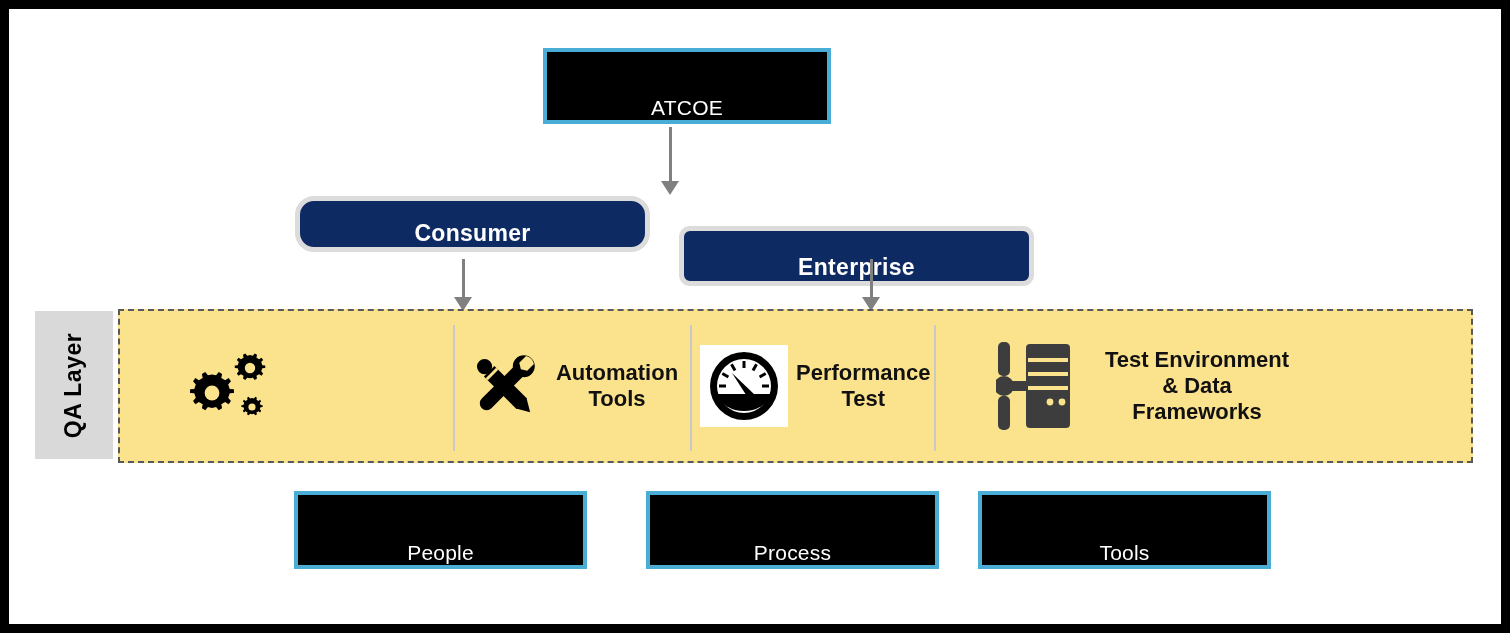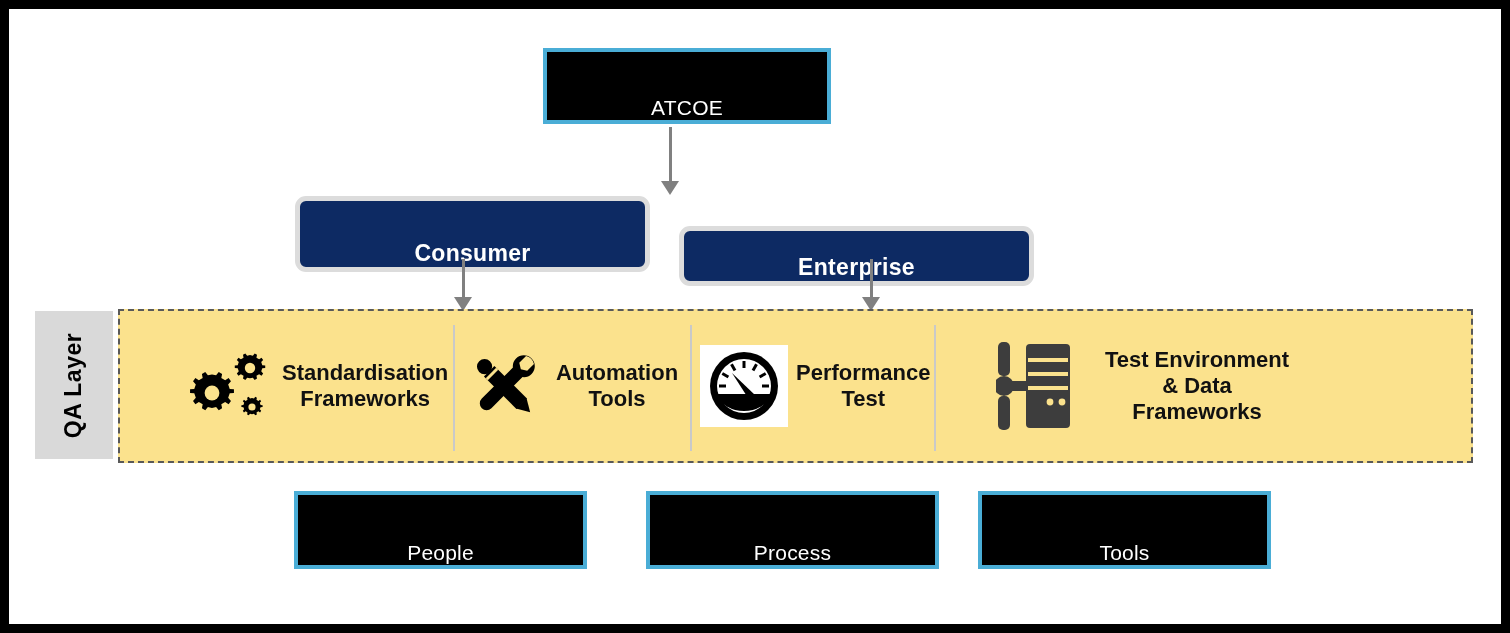--- a/index.html
+++ b/index.html
@@ -159,21 +159,21 @@
 
     <div class="box box-teal" style="left:534px; top:39px; width:288px; height:76px;">
       <span>ATCOE</span>
     </div>
 
     <div class="arrow" style="left:651px; top:118px; width:20px; height:68px;">
       <div class="shaft" style="height:54px;"></div>
       <div class="head"></div>
     </div>
 
-    <div class="box box-navy" style="left:286px; top:187px; width:355px; height:76px;">
+    <div class="box box-navy" style="left:286px; top:187px; width:355px; height:56px;border-radius:19px;">
       <span>Consumer</span>
     </div>
 
     <div class="box box-navy" style="left:670px; top:187px; width:355px; height:60px;margin-top:30px;">
       <span>Enterprise</span>
     </div>
 
     <div class="arrow" style="left:444px; top:250px; width:20px; height:52px;">
       <div class="shaft" style="height:38px;"></div>
       <div class="head"></div>
@@ -229,24 +229,20 @@
                          L28.6,0.6 L26.1,7.8 L30.6,12.8 L26.8,18.0 L21.2,14.4 L15.0,18.0
                          L16.3,24.6 L10.9,27.8 L6.6,22.6 L0,24.0 L-6.6,22.6 L-10.9,27.8
                          L-16.3,24.6 L-15.0,18.0 L-21.2,14.4 L-26.8,18.0 L-30.6,12.8 L-26.1,7.8
                          L-28.6,0.6 L-35.4,0.1 L-35.4,-6.1 L-28.6,-6.6 L-26.1,-13.8 L-30.6,-18.8
                          L-26.8,-24.0 L-21.2,-20.4 L-15.0,-24.0 L-16.3,-30.6 L-10.9,-33.8
                          L-6.6,-28.6 Z" transform="scale(0.30)"></path>
                 <circle cx="0" cy="0" r="3.6" fill="#fbe28d"></circle>
               </g>
             </g>
           </svg>
-        </div>
-        <div class="qa-text">
-          <div>Standardisation</div>
-          <div>Frameworks</div>
         </div>
       </div>
 
       <div class="qa-item" style="left:345px; width:222px;">
         <div class="icon-wrap" style="width:78px; height:82px;">
           <svg width="78" height="82" viewBox="0 0 78 82" aria-hidden="true">
             <g fill="#000000">
 
               <g transform="rotate(45 39 41)">
                 <path d="M39,2

